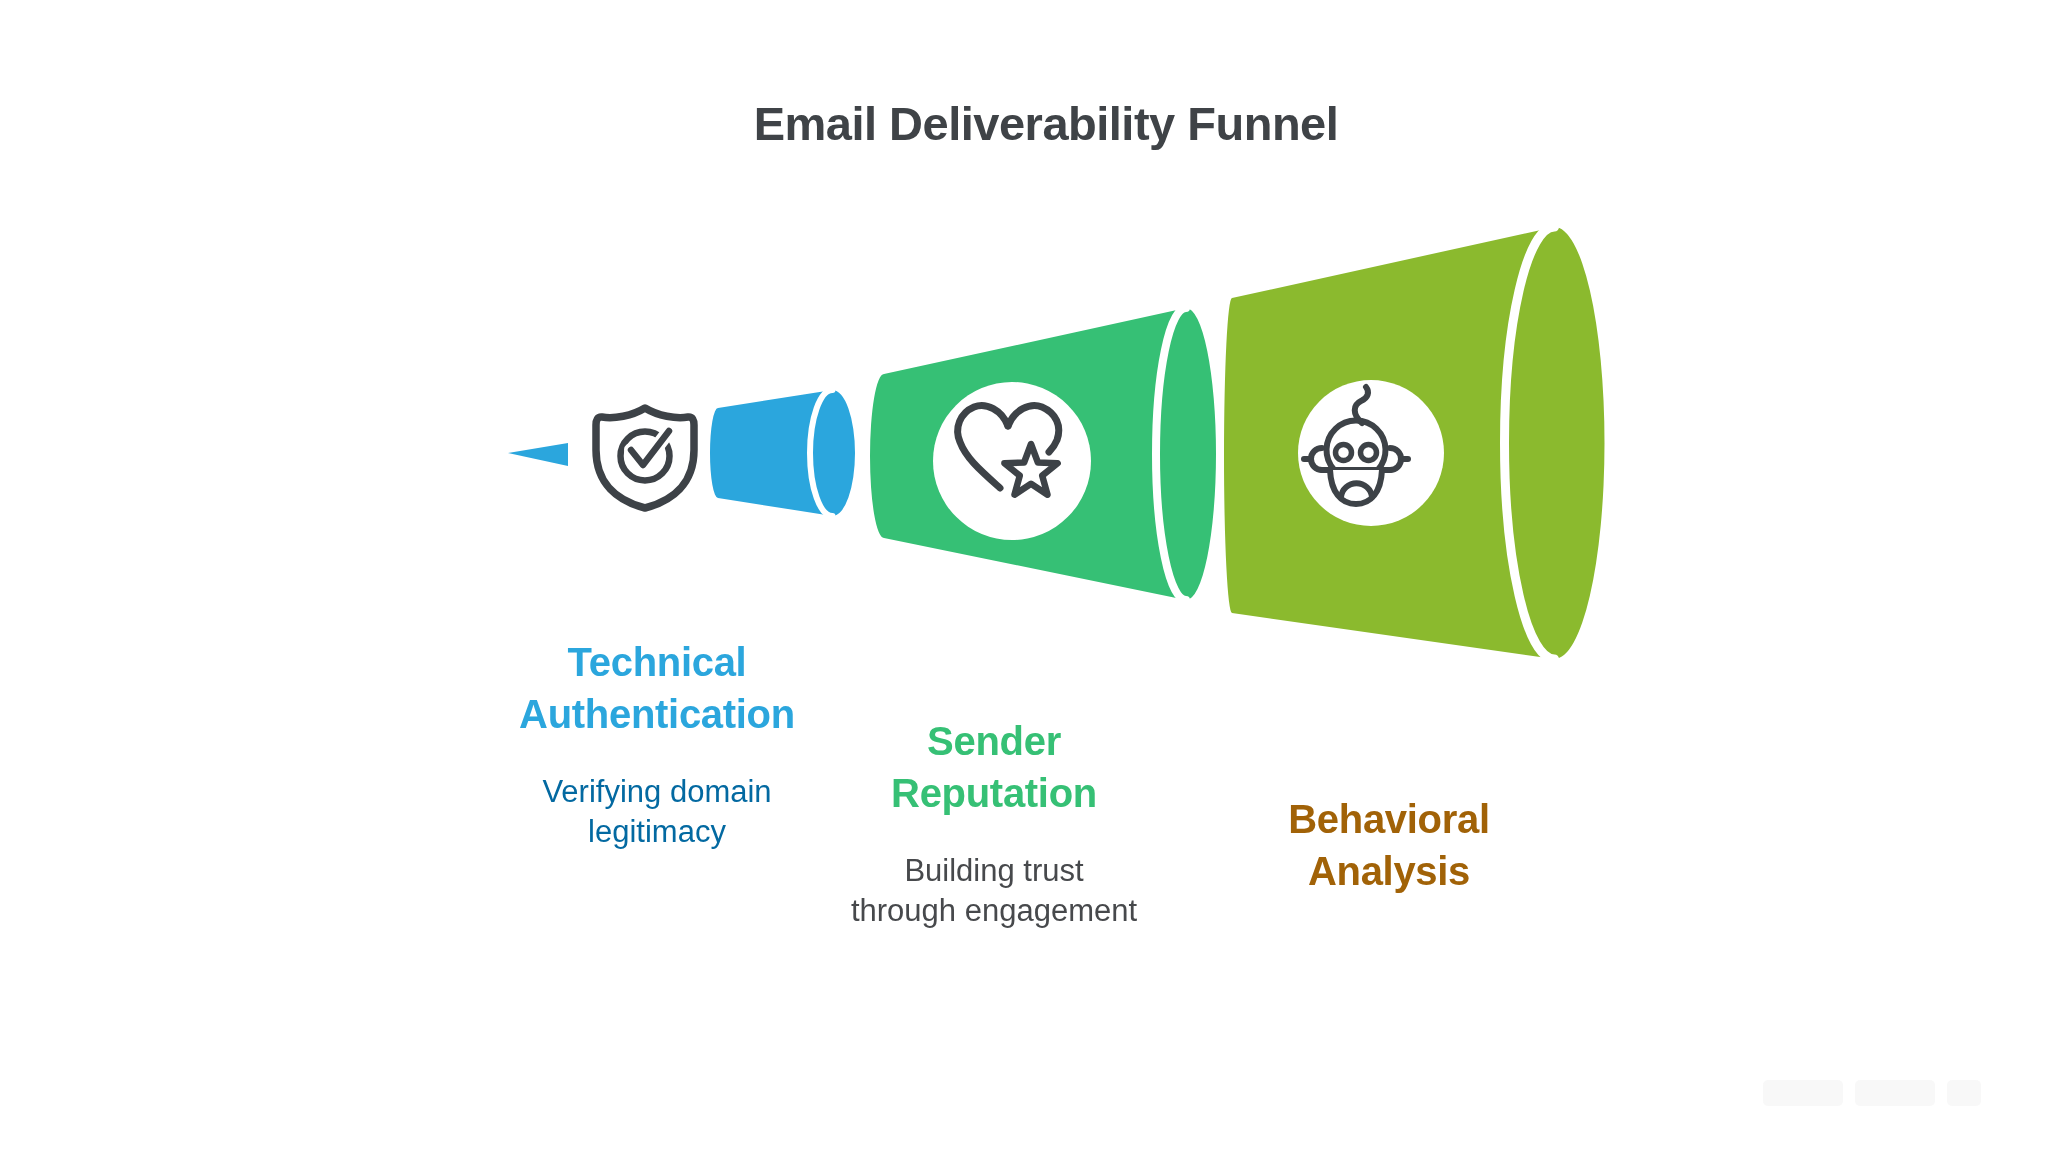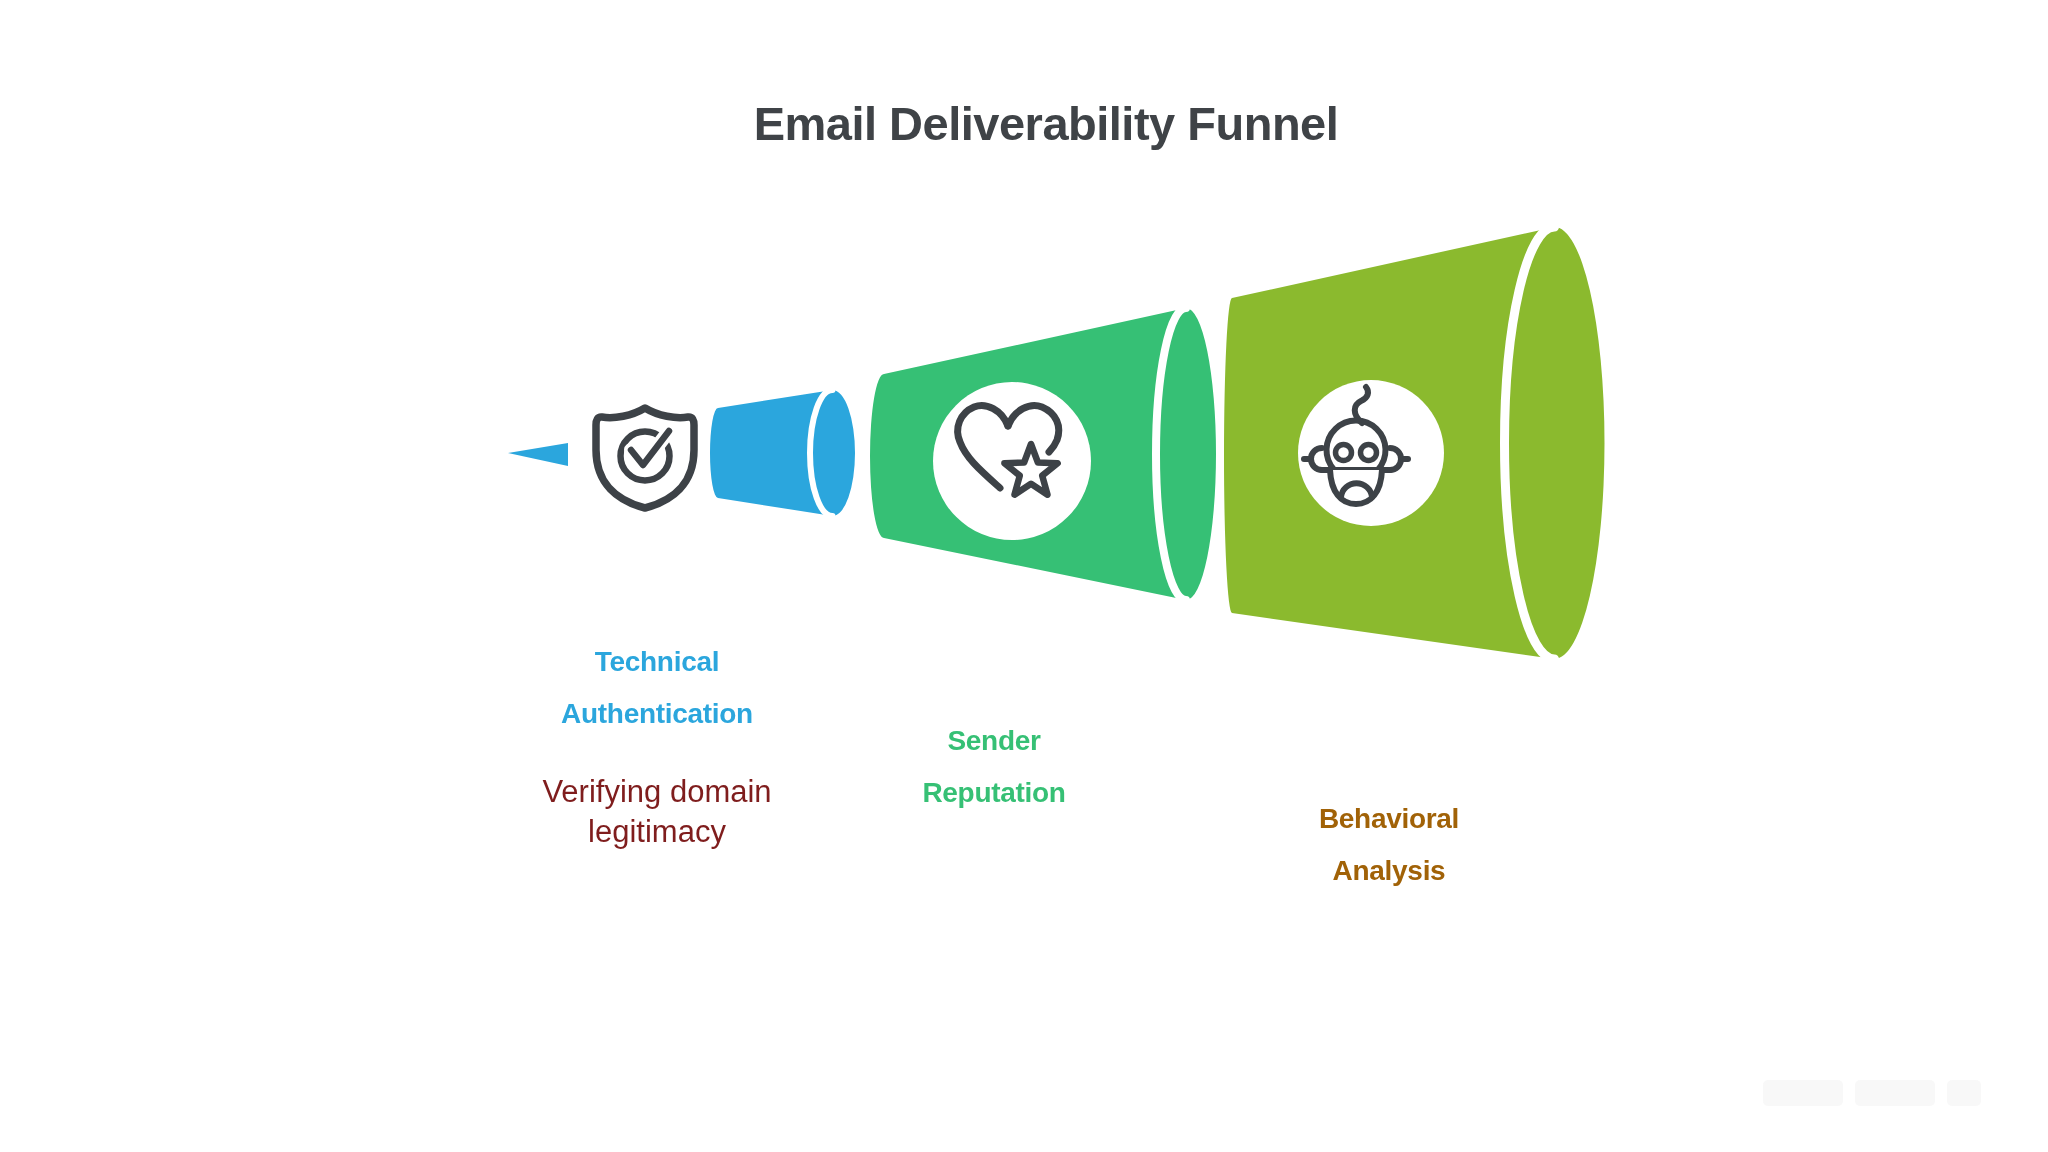--- a/index.html
+++ b/index.html
@@ -29,21 +29,21 @@
     top: 0;
     width: 2048px;
     height: 1152px;
   }
   .stage-label {
     position: absolute;
     width: 440px;
     text-align: center;
   }
   .stage-label .heading {
-    font-size: 28px;
+    font-size: 40px;
     line-height: 52px;
     font-weight: 700;
     letter-spacing: -0.3px;
     white-space: pre-line;
   }
   .stage-label .description {
     margin-top: 32px;
     font-size: 31px;
     line-height: 40px;
     font-weight: 400;
@@ -123,27 +123,29 @@
         <circle cx="1368.5" cy="452.5" r="8" stroke-width="5.5" fill="#ffffff"></circle>
         <path d="M1330 470 C1331 492 1341 504 1356 504 C1371 504 1381 492 1382 470" fill="#ffffff"></path>
         <path d="M1341 497 A15.6 15.6 0 0 1 1372 497"></path>
       </g>
     </g>
   </svg>
 
   <div class="stage-label stage-1">
     <div class="heading" style="color: rgb(43, 166, 221);">Technical
 Authentication</div>
-    <div class="description" style="color: #7f1d1d;">Verifying domain
+    <div class="description" style="color: #0369a1;">Verifying domain
 legitimacy</div>
   </div>
 
   <div class="stage-label stage-2">
     <div class="heading" style="color: rgb(54, 192, 117);">Sender
 Reputation</div>
+    <div class="description" style="color: rgb(71, 73, 76);">Building trust
+through engagement</div>
   </div>
 
   <div class="stage-label stage-3">
     <div class="heading" style="color: #a16207;">Behavioral
 Analysis</div>
   </div>
 
   <div class="watermark">
     <div class="blob b1"></div>
     <div class="blob b2"></div>

